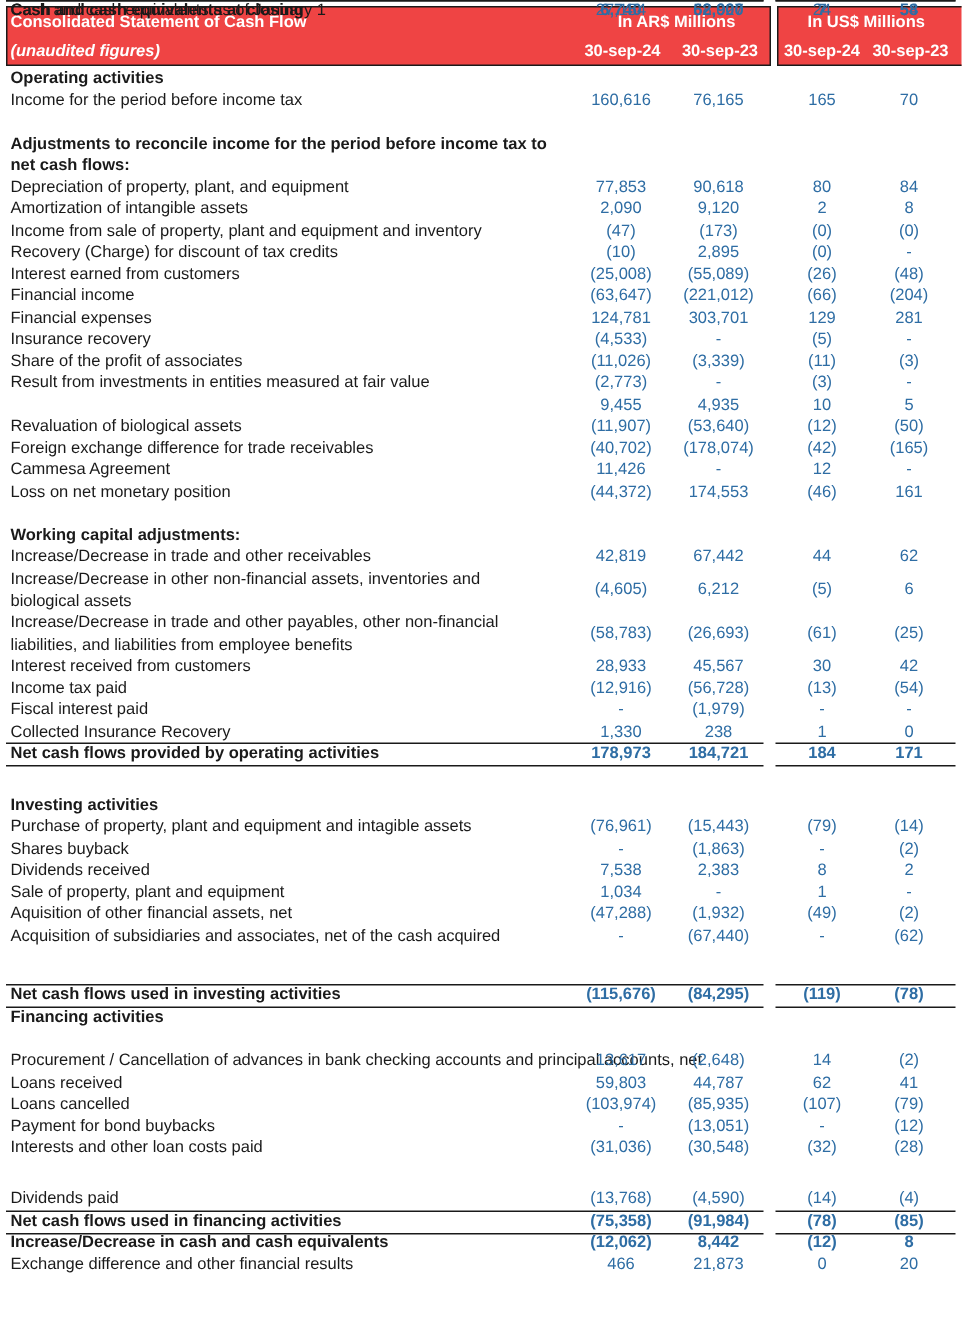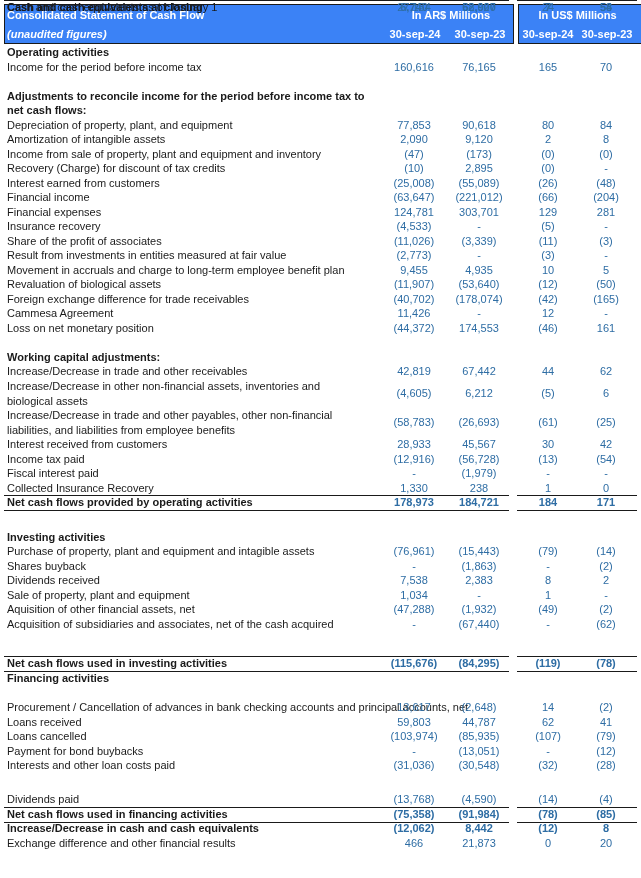--- a/index.html
+++ b/index.html
@@ -1,18 +1,18 @@
 <!DOCTYPE html>
 <html><head>
 <meta charset="utf-8">
 <style>
   html, body { margin: 0; padding: 0; background: #ffffff; }
   body { width: 641px; height: 878px; position: relative; overflow: hidden;
          font-family: "Liberation Sans", sans-serif; color: #1a1a1a; }
-  .hdr { position: absolute; top: 4px; height: 40px; background: #3b82f6;
+  .hdr { position: absolute; top: 4px; height: 40px; background: #ef4444;
          border: 1.5px solid #1a1a1a; box-sizing: border-box; }
   .hdr-left { left: 4px; width: 510px; }
   .hdr-right { left: 518px; width: 136px; }
   .hdr .t { position: absolute; color: #ffffff; font-weight: bold; font-size: 11px; white-space: nowrap; }
   .hdr .t.i { font-style: italic; }
   .hdr .c { text-align: center; }
 
   .row { position: absolute; left: 0; width: 641px; height: 14.5px; font-size: 11px; line-height: 14.5px; }
   .row .lbl { position: absolute; left: 7px; white-space: nowrap; }
   .row .lbl.wrap { white-space: normal; width: 360px; line-height: 14.5px; }
@@ -124,21 +124,20 @@
       <span class="v u2">(3)</span>
     </div>
     <div class="row" style="top: 248px;">
       <span class="lbl">Result from investments in entities measured at fair value</span>
       <span class="v a1">(2,773)</span>
       <span class="v a2">-</span>
       <span class="v u1">(3)</span>
       <span class="v u2">-</span>
     </div>
     <div class="row" style="top: 263px;">
-      <span class="lbl">Movement in accruals and charge to long-term employee benefit plan</span>
       <span class="v a1">9,455</span>
       <span class="v a2">4,935</span>
       <span class="v u1">10</span>
       <span class="v u2">5</span>
     </div>
     <div class="row" style="top: 277px;">
       <span class="lbl">Revaluation of biological assets</span>
       <span class="v a1">(11,907)</span>
       <span class="v a2">(53,640)</span>
       <span class="v u1">(12)</span>

